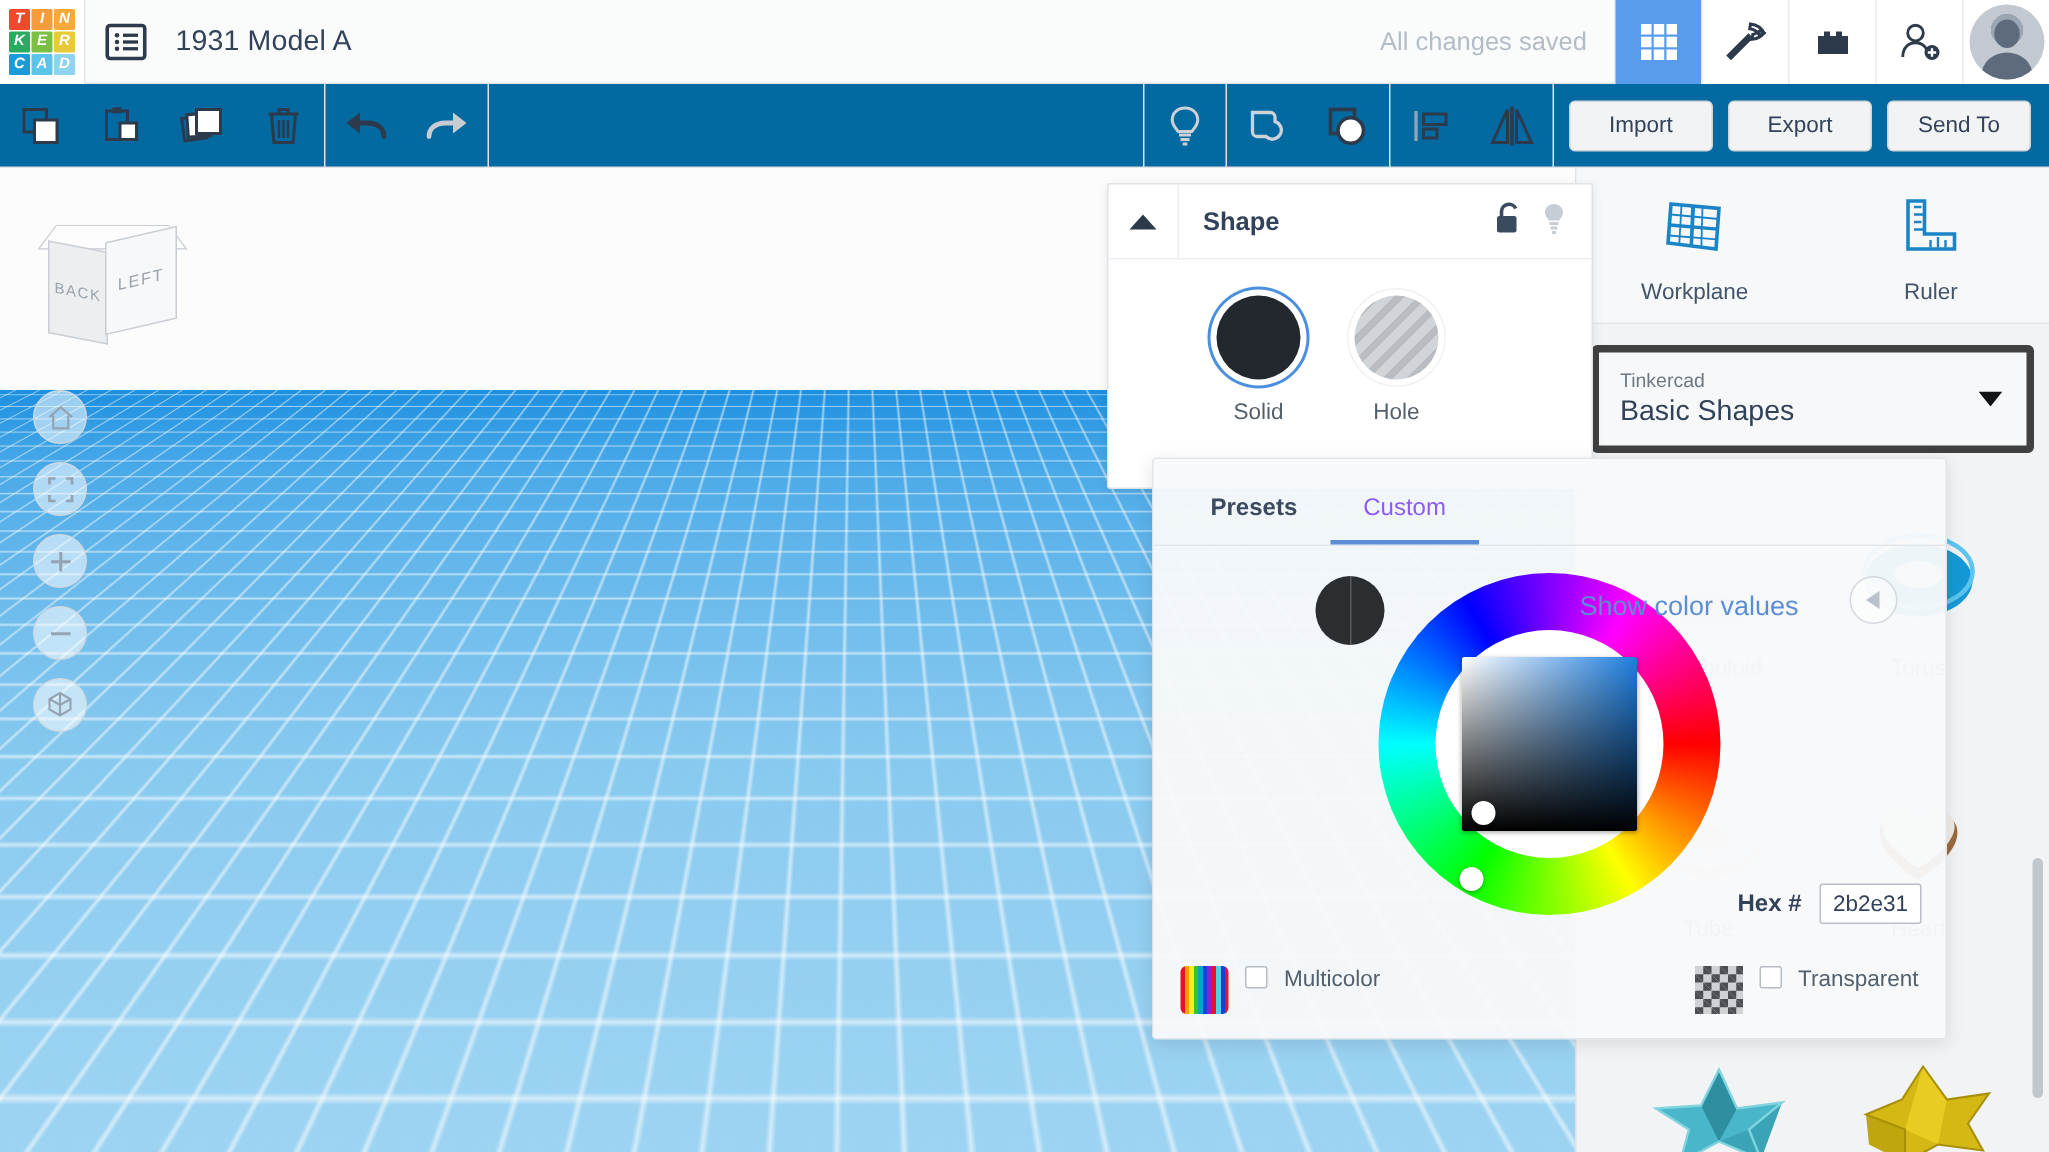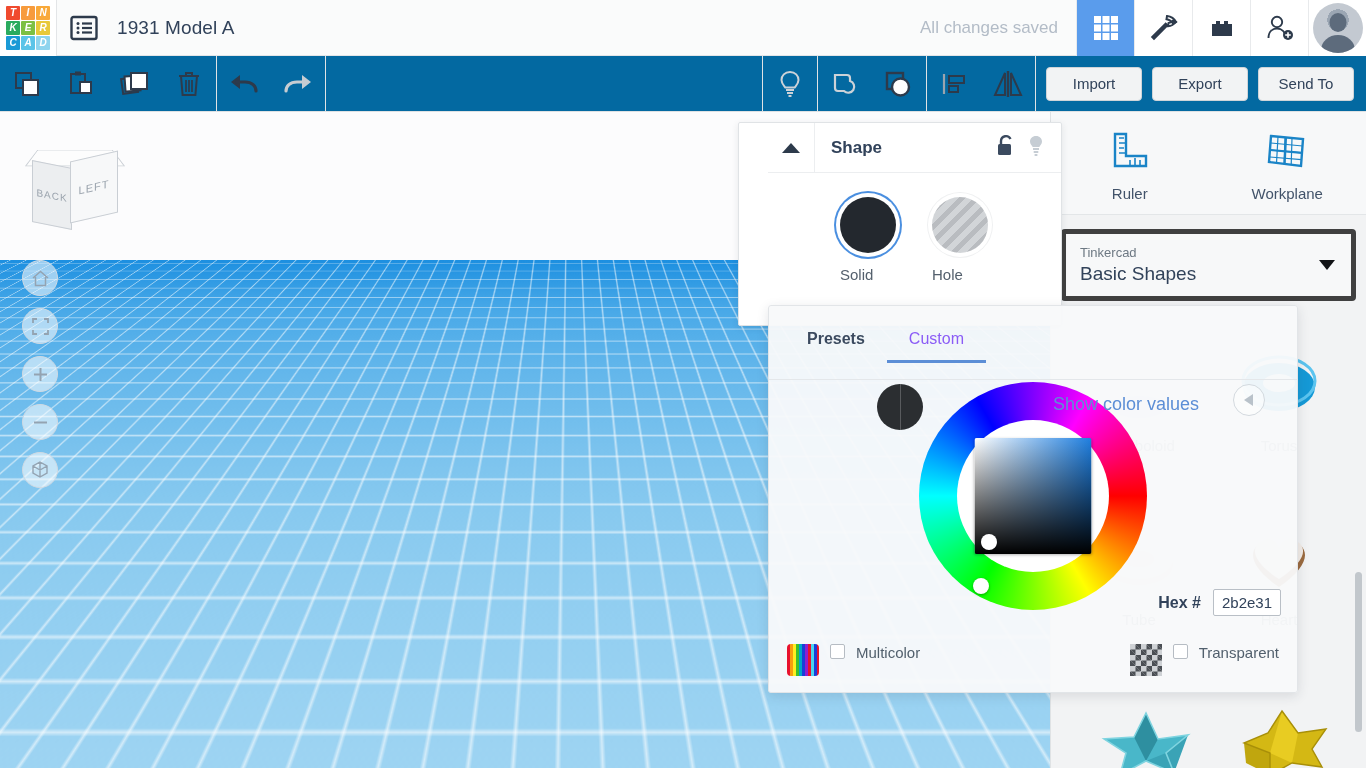--- a/index.html
+++ b/index.html
@@ -174,52 +174,51 @@
     content: ""; position: absolute; left: 104px; top: -7px;
     border-left: 8px solid transparent; border-right: 8px solid transparent;
     border-bottom: 8px solid #3e5064;
   }
 
   
   .shape-panel {
     position: absolute; left: 738px; top: 122px; width: 324px; height: 204px;
     background: #fff; border: 1px solid #e0e3e6; border-radius: 2px;
     box-shadow: 0 2px 7px rgba(40,50,60,.10);
-    padding-left: 29px;
   }
   .sp-head { height: 50px; display: flex; align-items: center; border-bottom: 1px solid #eceef0; }
   .sp-collapse {
     width: 47px; height: 50px; display: flex; align-items: center; justify-content: center;
     border-right: 1px solid #eceef0; cursor: pointer;
   }
   .sp-title { font-size: 17px; color: #31425a; font-weight: bold; margin-left: 16px; }
   .sp-icons { margin-left: auto; display: flex; gap: 12px; padding-right: 16px; }
   .sp-body { display: flex; gap: 36px; padding: 20px 0 0 72px; }
-  .sw-wrap { cursor: pointer; }
+  .sw-wrap { text-align: center; cursor: pointer; }
   .sw-solid {
     width: 56px; height: 56px; border-radius: 50%; background: #23282e;
     box-shadow: 0 0 0 4px #fff, 0 0 0 6px #4a8fe0;
     margin: 4px auto 0;
   }
   .sw-hole {
     width: 56px; height: 56px; border-radius: 50%;
     background: repeating-linear-gradient(-45deg, #b9bcc0 0 5px, #d2d5d8 5px 11px);
     box-shadow: 0 0 0 4px #fff, 0 0 0 5px #f0f1f2;
     margin: 4px auto 0;
   }
   .sw-lbl { margin-top: 13px; font-size: 15px; color: #54606d; }
 
   
   .color-pop {
     position: absolute; left: 768px; top: 305px; width: 530px; height: 388px;
     background: rgba(248,249,250,.955);
     border: 1px solid #e2e5e8; border-radius: 3px;
     box-shadow: 0 3px 12px rgba(40,50,60,.13);
   }
-  .cp-tabs { display: flex; gap: 0; padding: 18px 0 16px 16px; border-bottom: 1px solid #e4e7ea; }
+  .cp-tabs { display: flex; gap: 0; padding: 18px 0 0 16px; border-bottom: 1px solid #e4e7ea; }
   .cp-tab {
     padding: 6px 22px 12px; font-size: 16px; color: #3b4a5f; cursor: pointer;
     font-weight: bold;
   }
   .cp-tab.active { color: #8b5cf6; border-bottom: 3px solid #5c8ed6; font-weight: normal; }
   .cp-current {
     position: absolute; left: 108px; top: 78px; width: 46px; height: 46px;
     border-radius: 50%; background: #2b2e31;
   }
   .cp-current::after {
@@ -684,39 +683,39 @@
             </svg>
         </div>
       </div>
     </div>
   </div>
 
   <div class="sidebar">
     <div class="sb-top">
       <div class="sb-tool">
         <svg width="44" height="42" viewBox="0 0 44 42">
-          <path d="M7 4 h11 v22 h20 v10 H7 Z" fill="none" stroke="#1a84c7" stroke-width="2.4"></path>
-          <g stroke="#1a84c7" stroke-width="1.6">
-            <path d="M11 8 h5 M11 13 h7 M11 18 h5 M11 23 h7"></path>
-            <path d="M22 30 v5 M27 28 v7 M32 30 v5"></path>
-          </g>
-        </svg>
-        <div class="sb-tool-lbl">Ruler</div>
-      </div>
-      <div class="sb-tool">
-        <svg width="44" height="42" viewBox="0 0 44 42">
           <path d="M6 6 L38 9 L36 36 L4 32 Z" fill="none" stroke="#1a84c7" stroke-width="2.4"></path>
           <g stroke="#1a84c7" stroke-width="1.2">
             <path d="M6 13 L37.6 16 M5.4 20 L37 22.8 M4.8 27 L36.4 29.6"></path>
             <path d="M13 6.7 L11.5 33 M20 7.3 L19 34 M27 8 L26.2 35"></path>
           </g>
           <path d="M21 7 L19.6 34" stroke="#1a84c7" stroke-width="2.2"></path>
           <path d="M5.4 20 L37 22.8" stroke="#1a84c7" stroke-width="2.2"></path>
         </svg>
         <div class="sb-tool-lbl">Workplane</div>
+      </div>
+      <div class="sb-tool">
+        <svg width="44" height="42" viewBox="0 0 44 42">
+          <path d="M7 4 h11 v22 h20 v10 H7 Z" fill="none" stroke="#1a84c7" stroke-width="2.4"></path>
+          <g stroke="#1a84c7" stroke-width="1.6">
+            <path d="M11 8 h5 M11 13 h7 M11 18 h5 M11 23 h7"></path>
+            <path d="M22 30 v5 M27 28 v7 M32 30 v5"></path>
+          </g>
+        </svg>
+        <div class="sb-tool-lbl">Ruler</div>
       </div>
     </div>
 
     <div class="sb-drop">
       <div class="sb-drop-sm">Tinkercad</div>
       <div class="sb-drop-lg">Basic Shapes</div>
       <svg class="sb-caret" width="16" height="10" viewBox="0 0 16 10">
           <path d="M0 0 H16 L8 10 Z" fill="#111316"></path>
         </svg>
     </div>

